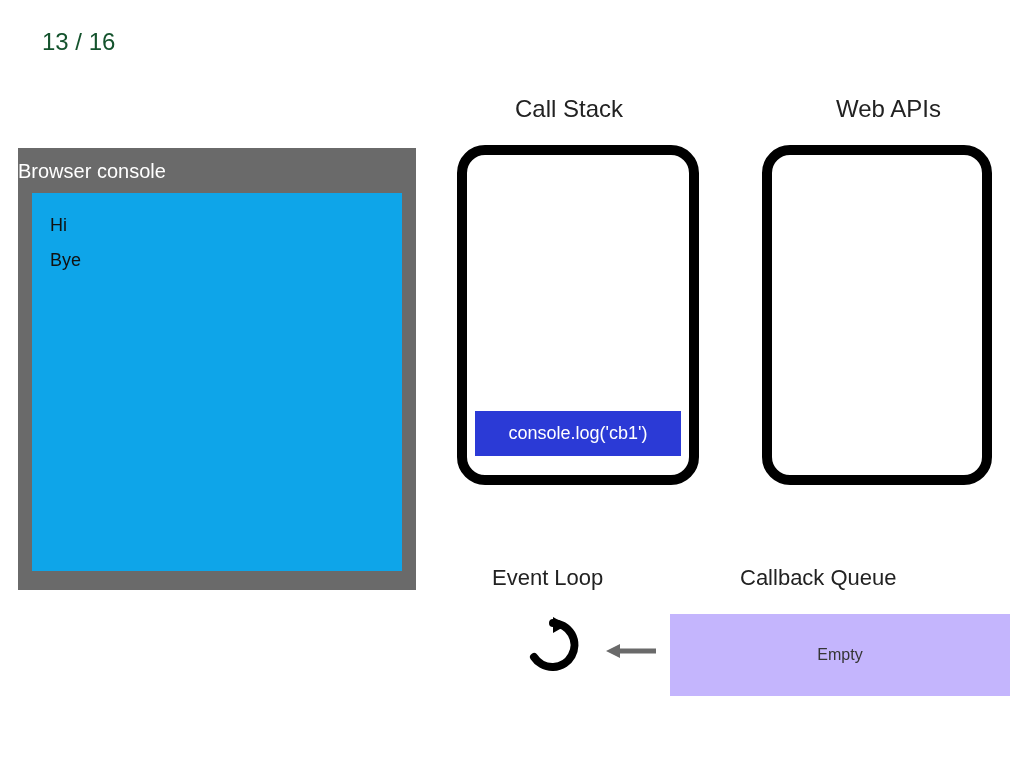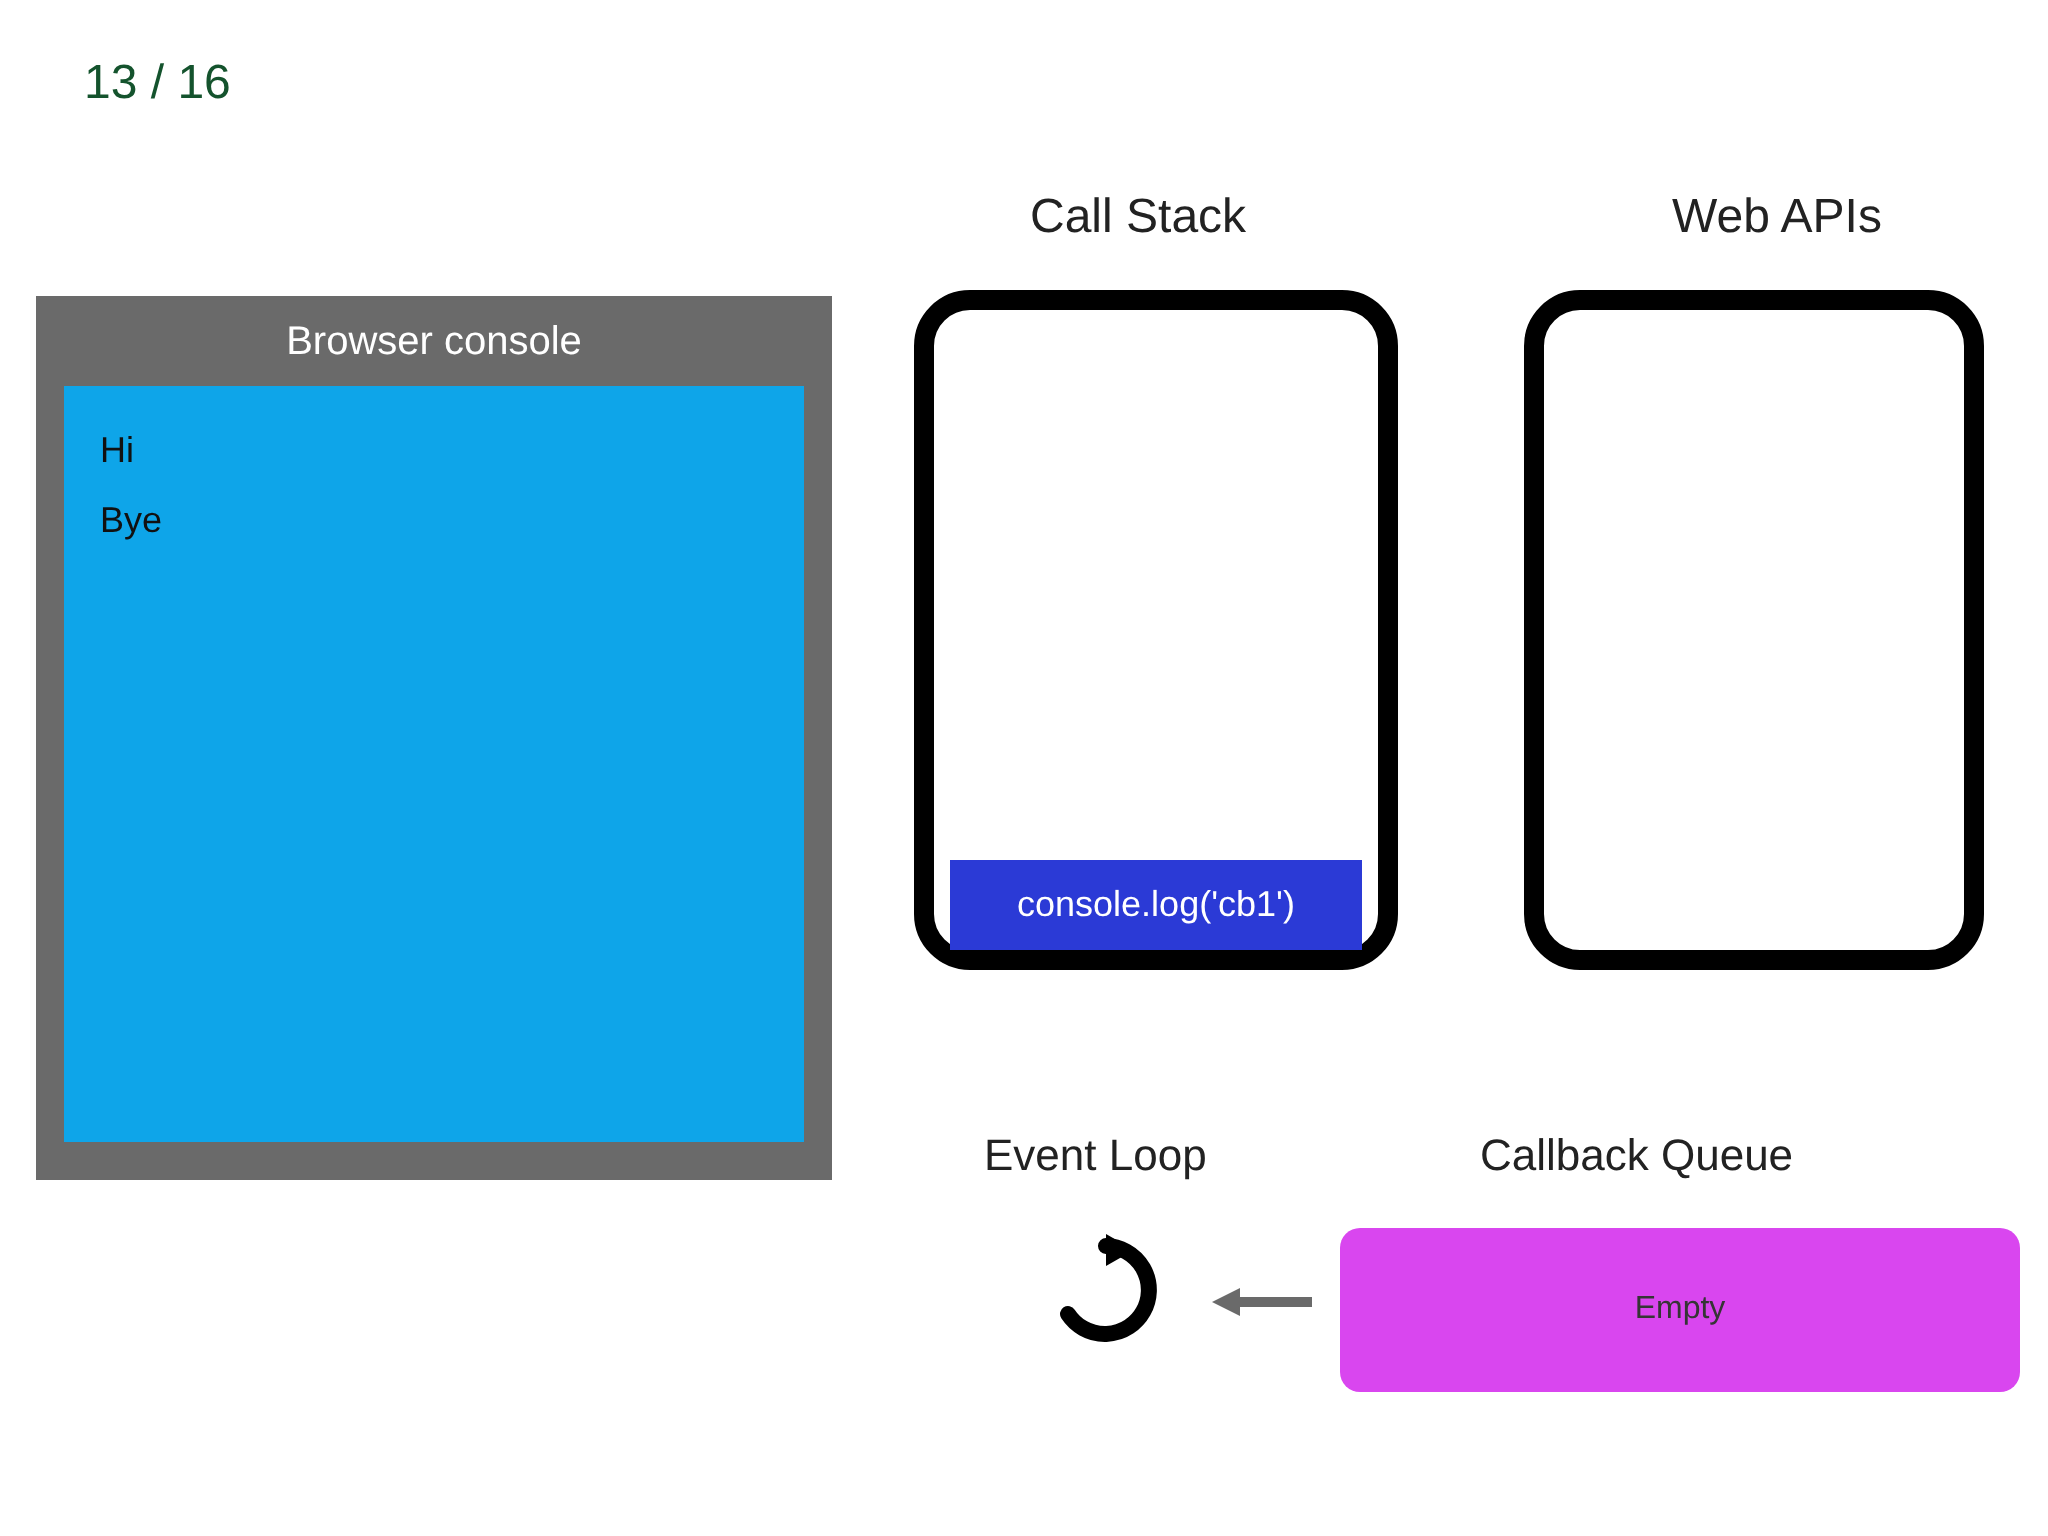--- a/index.html
+++ b/index.html
@@ -50,21 +50,21 @@
     .console-panel {
       position: absolute;
       top: 148px;
       left: 18px;
       width: 398px;
       height: 442px;
       background: #6a6a6a;
     }
     .console-title {
       color: #ffffff;
-      text-align: center;
+      text-align: left;
       font-size: 20px;
       padding: 12px 0 10px 0;
     }
     .console-body {
       background: #0ea5e9;
       margin: 0 14px 14px 14px;
       height: 378px;
       padding: 22px 18px;
     }
     .console-line {
@@ -74,21 +74,21 @@
     }
     .stack-box {
       position: absolute;
       top: 145px;
       left: 457px;
       width: 242px;
       height: 340px;
       border: 10px solid #000;
       border-radius: 28px;
       background: #ffffff;
-      padding: 0 8px;
+      padding: 19px 8px;
       display: flex;
       flex-direction: column;
       justify-content: flex-end;
       gap: 26px;
     }
     .webapi-box {
       position: absolute;
       top: 145px;
       left: 762px;
       width: 230px;
@@ -108,27 +108,26 @@
       font-size: 18px;
       text-align: center;
       padding: 12px 4px;
     }
     .callback-queue-box {
       position: absolute;
       top: 614px;
       left: 670px;
       width: 340px;
       height: 82px;
-      background: #d946ef;
+      background: #c4b5fd;
       display: flex;
       align-items: center;
       justify-content: center;
       gap: 10px;
       padding: 0 10px;
-      border-radius: 10px;
     }
     .queue-empty {
       font-size: 16px;
       color: #353535;
     }
     .event-loop-icon {
       position: absolute;
       top: 615px;
       left: 523px;
       width: 60px;

